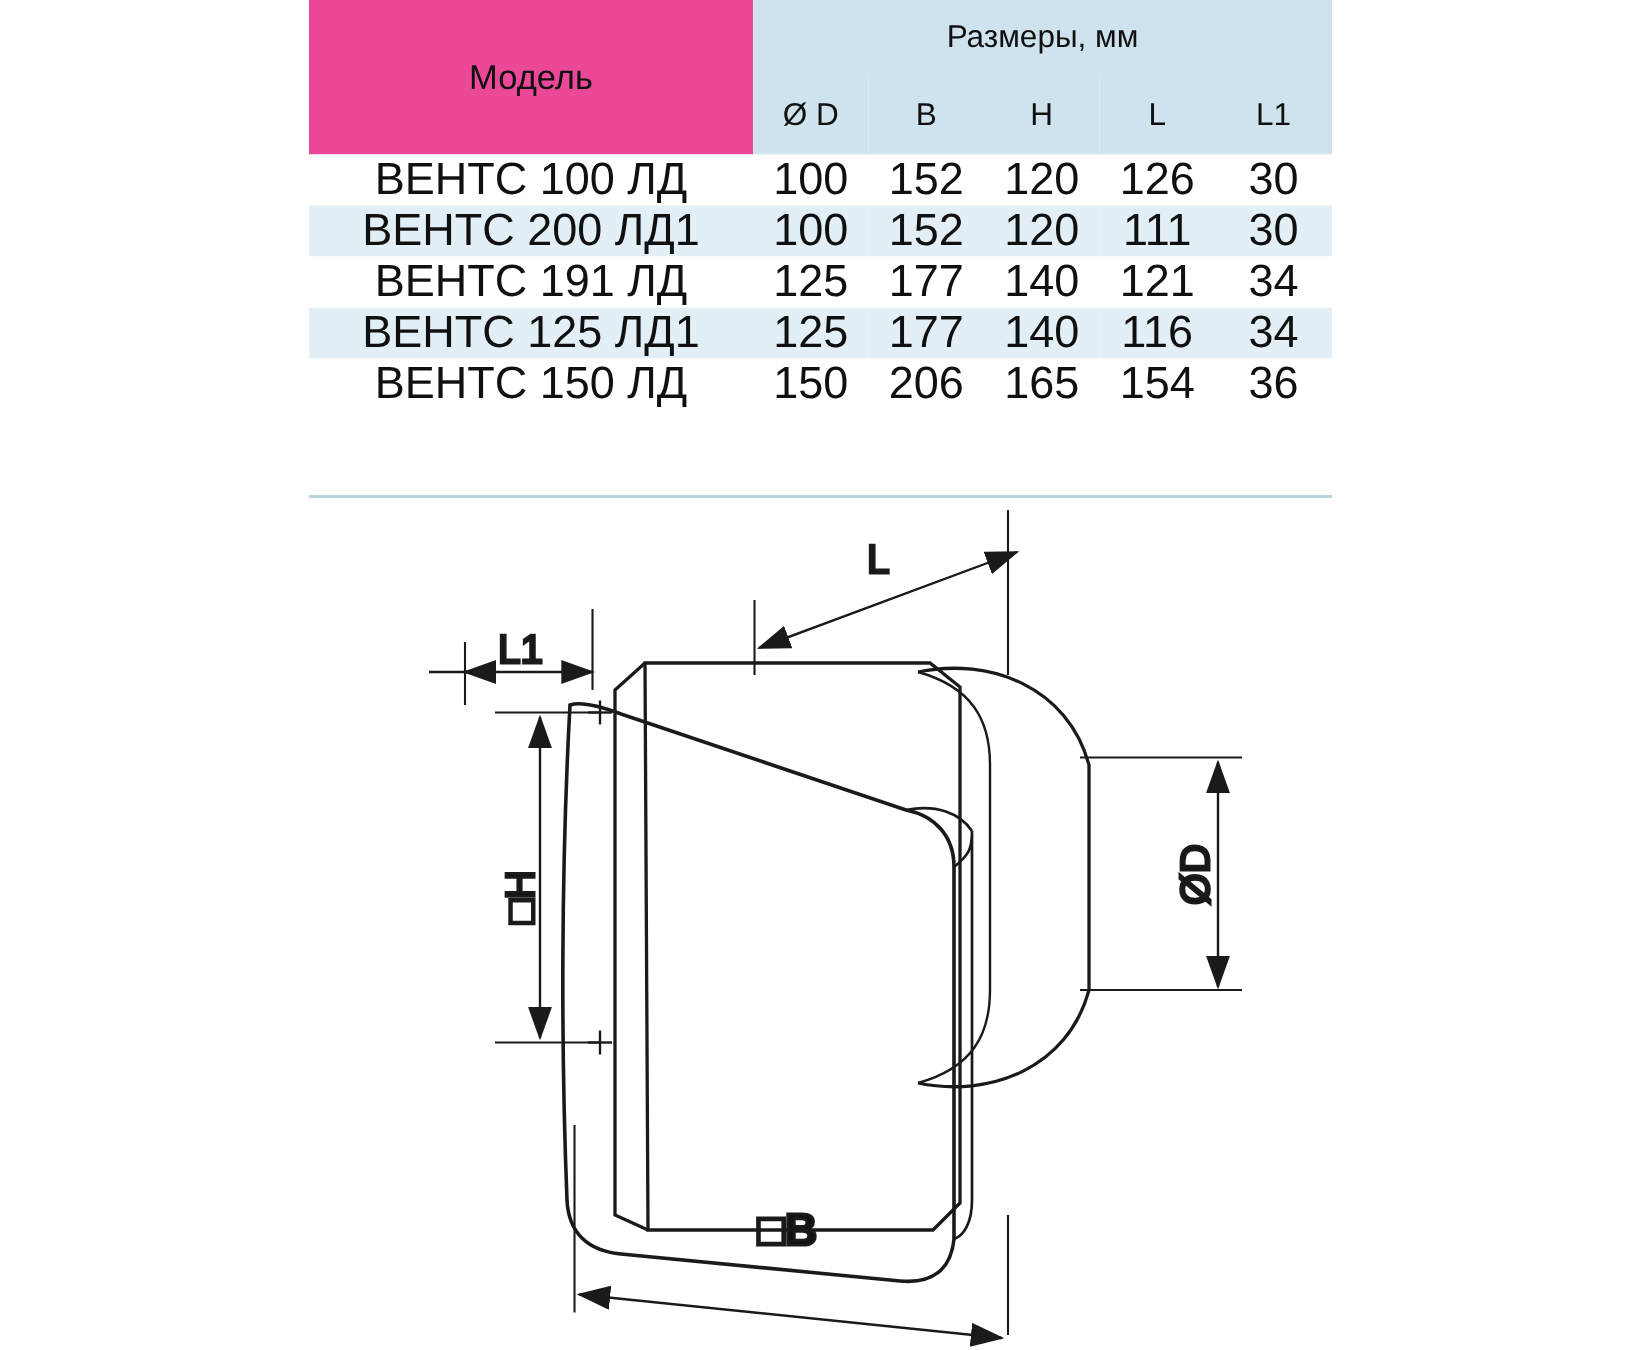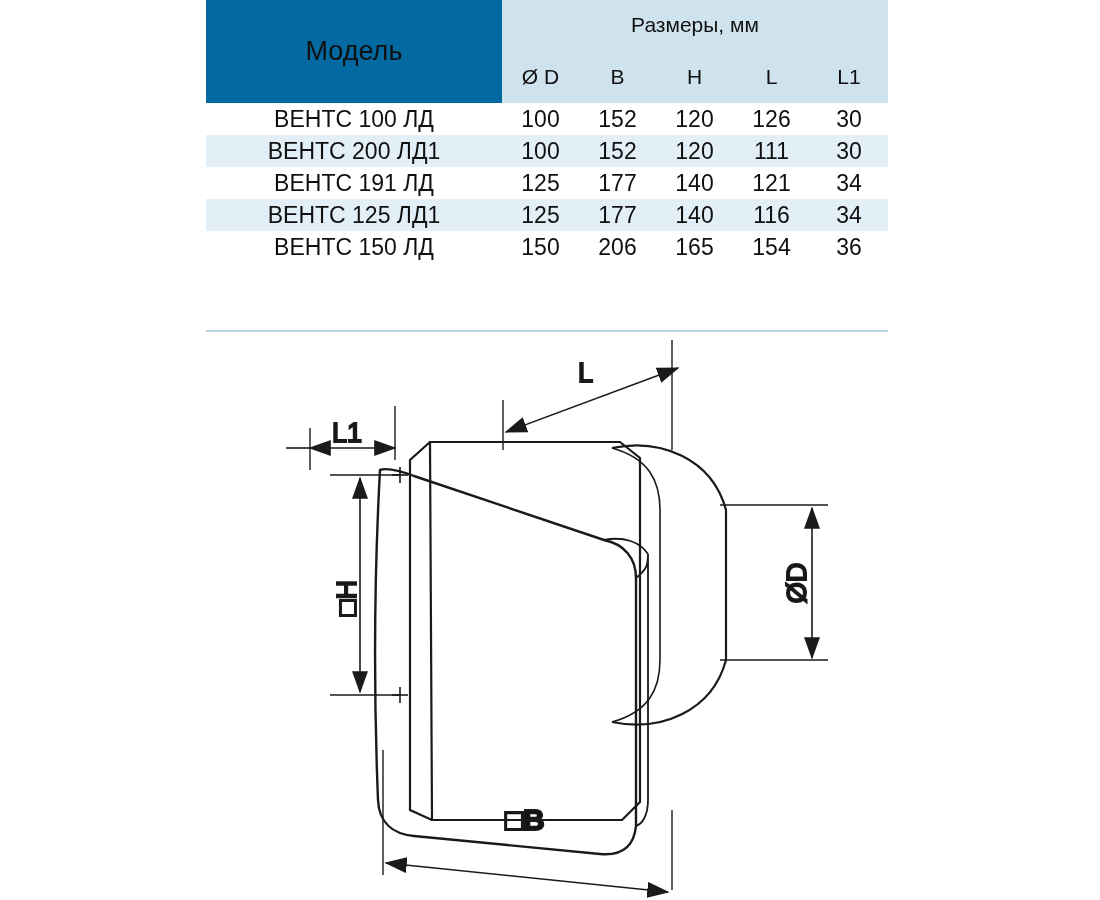--- a/index.html
+++ b/index.html
@@ -30,43 +30,43 @@
   }
   table.dims th, table.dims td {
     border: none;
     text-align: center;
     font-weight: normal;
     color: #101010;
     padding: 0;
     margin-top: 33px;
   }
   .hdr-model {
-    background: #0369a1;
-    font-size: 27px;
+    background: #ec4899;
+    font-size: 23px;
     font-weight: bold;
     height: 103px;
     vertical-align: middle;
     width: 296px;
   }
   .hdr-group {
     background: #cfe3ee;
     font-size: 21px;
     font-weight: bold;
     height: 50px;
     vertical-align: middle;
   }
   .hdr-sub {
     background: #cfe3ee;
     font-size: 21px;
     font-weight: bold;
     height: 53px;
     vertical-align: middle;
   }
   tbody td {
-    font-size: 23px;
+    font-size: 30px;
     height: 32px;
     vertical-align: middle;
   }
   tbody tr.alt td {
     background: #e3eff6;
   }
   tbody tr.plain td {
     background: #ffffff;
   }
   td.model {

